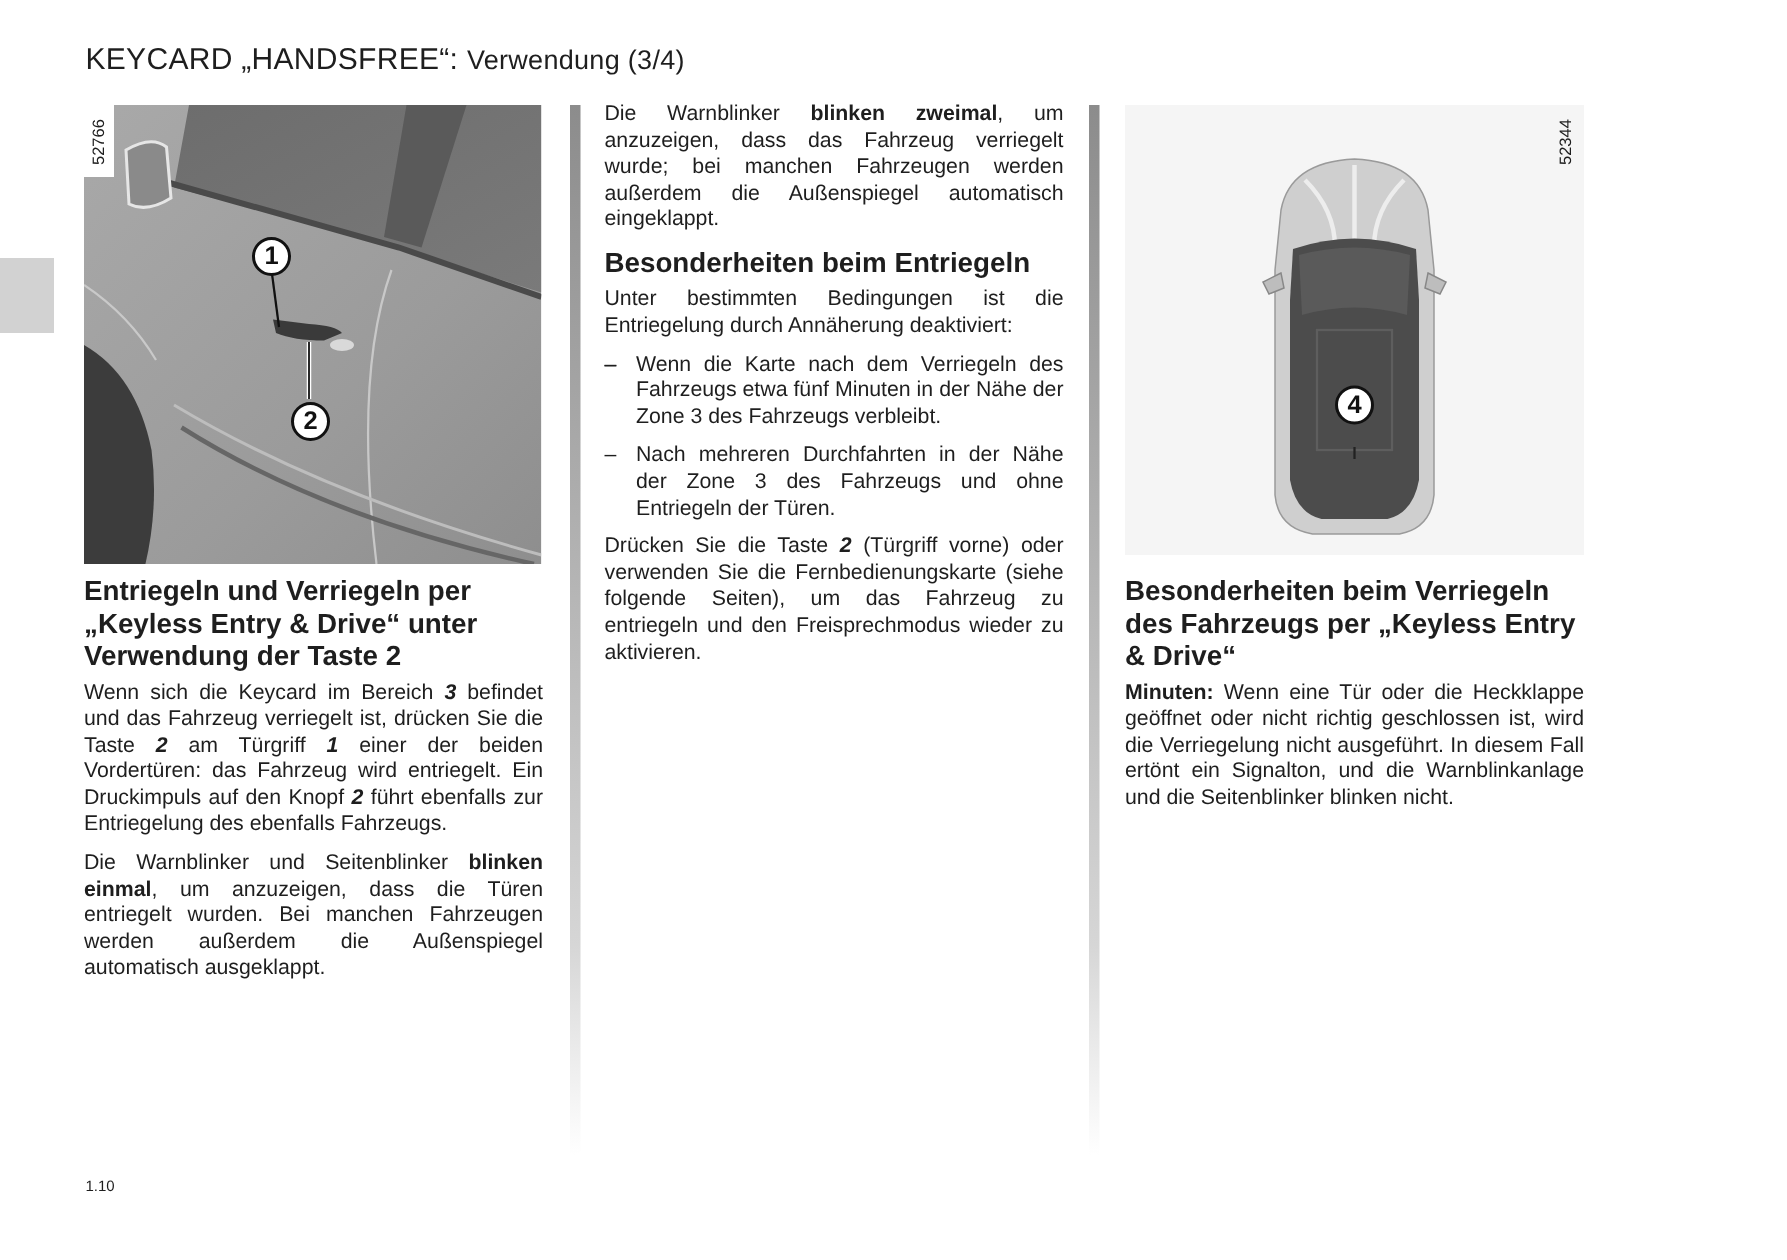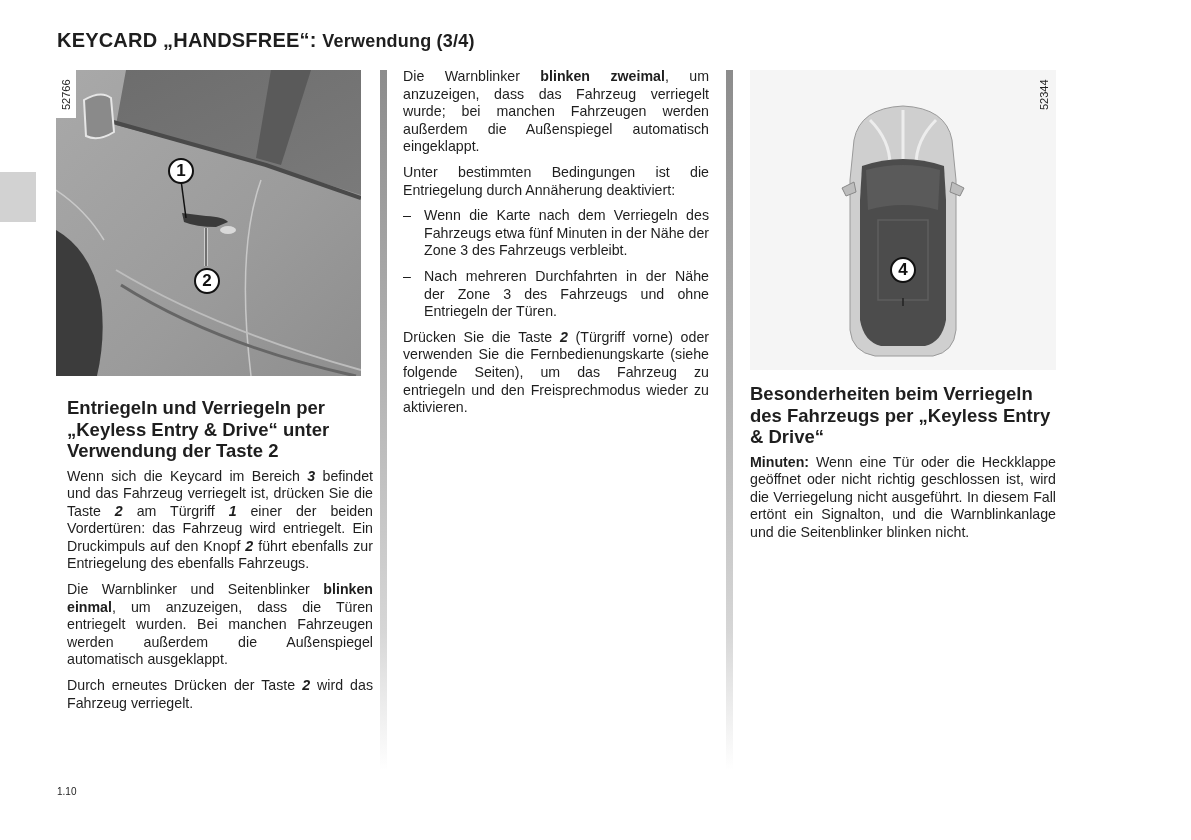--- a/index.html
+++ b/index.html
@@ -1,18 +1,18 @@
 <!DOCTYPE html>
 <html><head>
 <meta charset="utf-8">
 <style>
   html, body { margin: 0; padding: 0; background: #ffffff; }
   body { width: 1191px; height: 840px; position: relative; overflow: hidden;
          font-family: "Liberation Sans", sans-serif; color: #1e1e1e; }
-  .title { position: absolute; left: 57px; top: 29px; font-size: 20px; font-weight: bold; letter-spacing: 0.2px; white-space: nowrap; }
+  .title { position: absolute; left: 57px; top: 29px; font-size: 20px; font-weight: normal; letter-spacing: 0.2px; white-space: nowrap; }
   .title .t-main { font-size: 20px; }
   .title .t-sub { font-size: 18px; }
   .side-tab { position: absolute; left: 0; top: 172px; width: 36px; height: 50px; background: #d2d2d2; }
   .divider { position: absolute; top: 70px; width: 7px; height: 700px;
              background: linear-gradient(to bottom, #8c8c8c 0%, #b4b4b4 45%, #d6d6d6 80%, #ffffff 100%); }
   .col { position: absolute; width: 306px; font-size: 14.2px; line-height: 17.6px; }
   .col p { margin: 0 0 8px 0; text-align: justify; }
   .col h2 { margin: 0 0 6px 0; font-size: 18.5px; line-height: 21.5px; font-weight: bold; }
   .col ul { list-style: none; margin: 0 0 8px 0; padding: 0; }
   .col li { position: relative; padding-left: 21px; margin: 0 0 8px 0; text-align: justify; }
@@ -92,37 +92,35 @@
     <rect x="128" y="150" width="50" height="80" fill="none" stroke="#5e5e5e" stroke-width="1.5"></rect>
     <line x1="153" y1="228" x2="153" y2="236" stroke="#222" stroke-width="1.5"></line>
 
     <path d="M104,112 L92,118 L96,126 L106,122 Z" fill="#bdbdbd" stroke="#888"></path>
     <path d="M202,112 L214,118 L210,126 L200,122 Z" fill="#bdbdbd" stroke="#888"></path>
   </svg>
   <div class="callout" style="left:140px; top:187px;">4</div>
   <div class="fig-code" style="left:288px; top:40px;">52344</div>
 </div>
 
-<div class="col" style="left:56px; top:397px;margin-left:11px;">
+<div class="col" style="left:56px; top:383px;">
   <h2>Entriegeln und Verriegeln per „Keyless Entry &amp; Drive“ unter Verwendung der Taste 2</h2>
   <p>
     <span>Wenn sich die Keycard im Bereich </span><b><i>3</i></b><span> befindet und das Fahrzeug verriegelt ist, drücken Sie die Taste </span><b><i>2</i></b><span> am Türgriff </span><b><i>1</i></b><span> einer der beiden Vordertüren: das Fahrzeug wird entriegelt. Ein Druckimpuls auf den Knopf </span><b><i>2</i></b><span> führt ebenfalls zur Entriegelung des ebenfalls Fahrzeugs.</span>
   </p>
   <p>
     <span>Die Warnblinker und Seitenblinker </span><b>blinken einmal</b><span>, um anzuzeigen, dass die Türen entriegelt wurden. Bei manchen Fahrzeugen werden außerdem die Außenspiegel automatisch ausgeklappt.</span>
   </p>
-  <p>
-    <span>Durch erneutes Drücken der Taste </span><b><i>2</i></b><span> wird das Fahrzeug verriegelt.</span>
-  </p>
 </div>
 
 <div class="col" style="left:403px; top:68px;">
   <p style="">
     <span>Die Warnblinker </span><b>blinken zweimal</b><span>, um anzuzeigen, dass das Fahrzeug verriegelt wurde; bei manchen Fahrzeugen werden außerdem die Außenspiegel automatisch eingeklappt.</span>
   </p>
+  <h2>Besonderheiten beim Entriegeln</h2>
   <p>Unter bestimmten Bedingungen ist die Entriegelung durch Annäherung deaktiviert:</p>
   <ul>
     <li><span class="dash">–</span></li>
     <li><span class="dash">–</span><span>Wenn die Karte nach dem Verriegeln des Fahrzeugs etwa fünf Minuten in der Nähe der Zone 3 des Fahrzeugs verbleibt.</span></li>
     <li><span class="dash">–</span><span>Nach mehreren Durchfahrten in der Nähe der Zone 3 des Fahrzeugs und ohne Entriegeln der Türen.</span></li>
   </ul>
   <p>
     <span>Drücken Sie die Taste </span><b><i>2</i></b><span> (Türgriff vorne) oder verwenden Sie die Fernbedienungskarte (siehe folgende Seiten), um das Fahrzeug zu entriegeln und den Freisprechmodus wieder zu aktivieren.</span>
   </p>
 </div>

